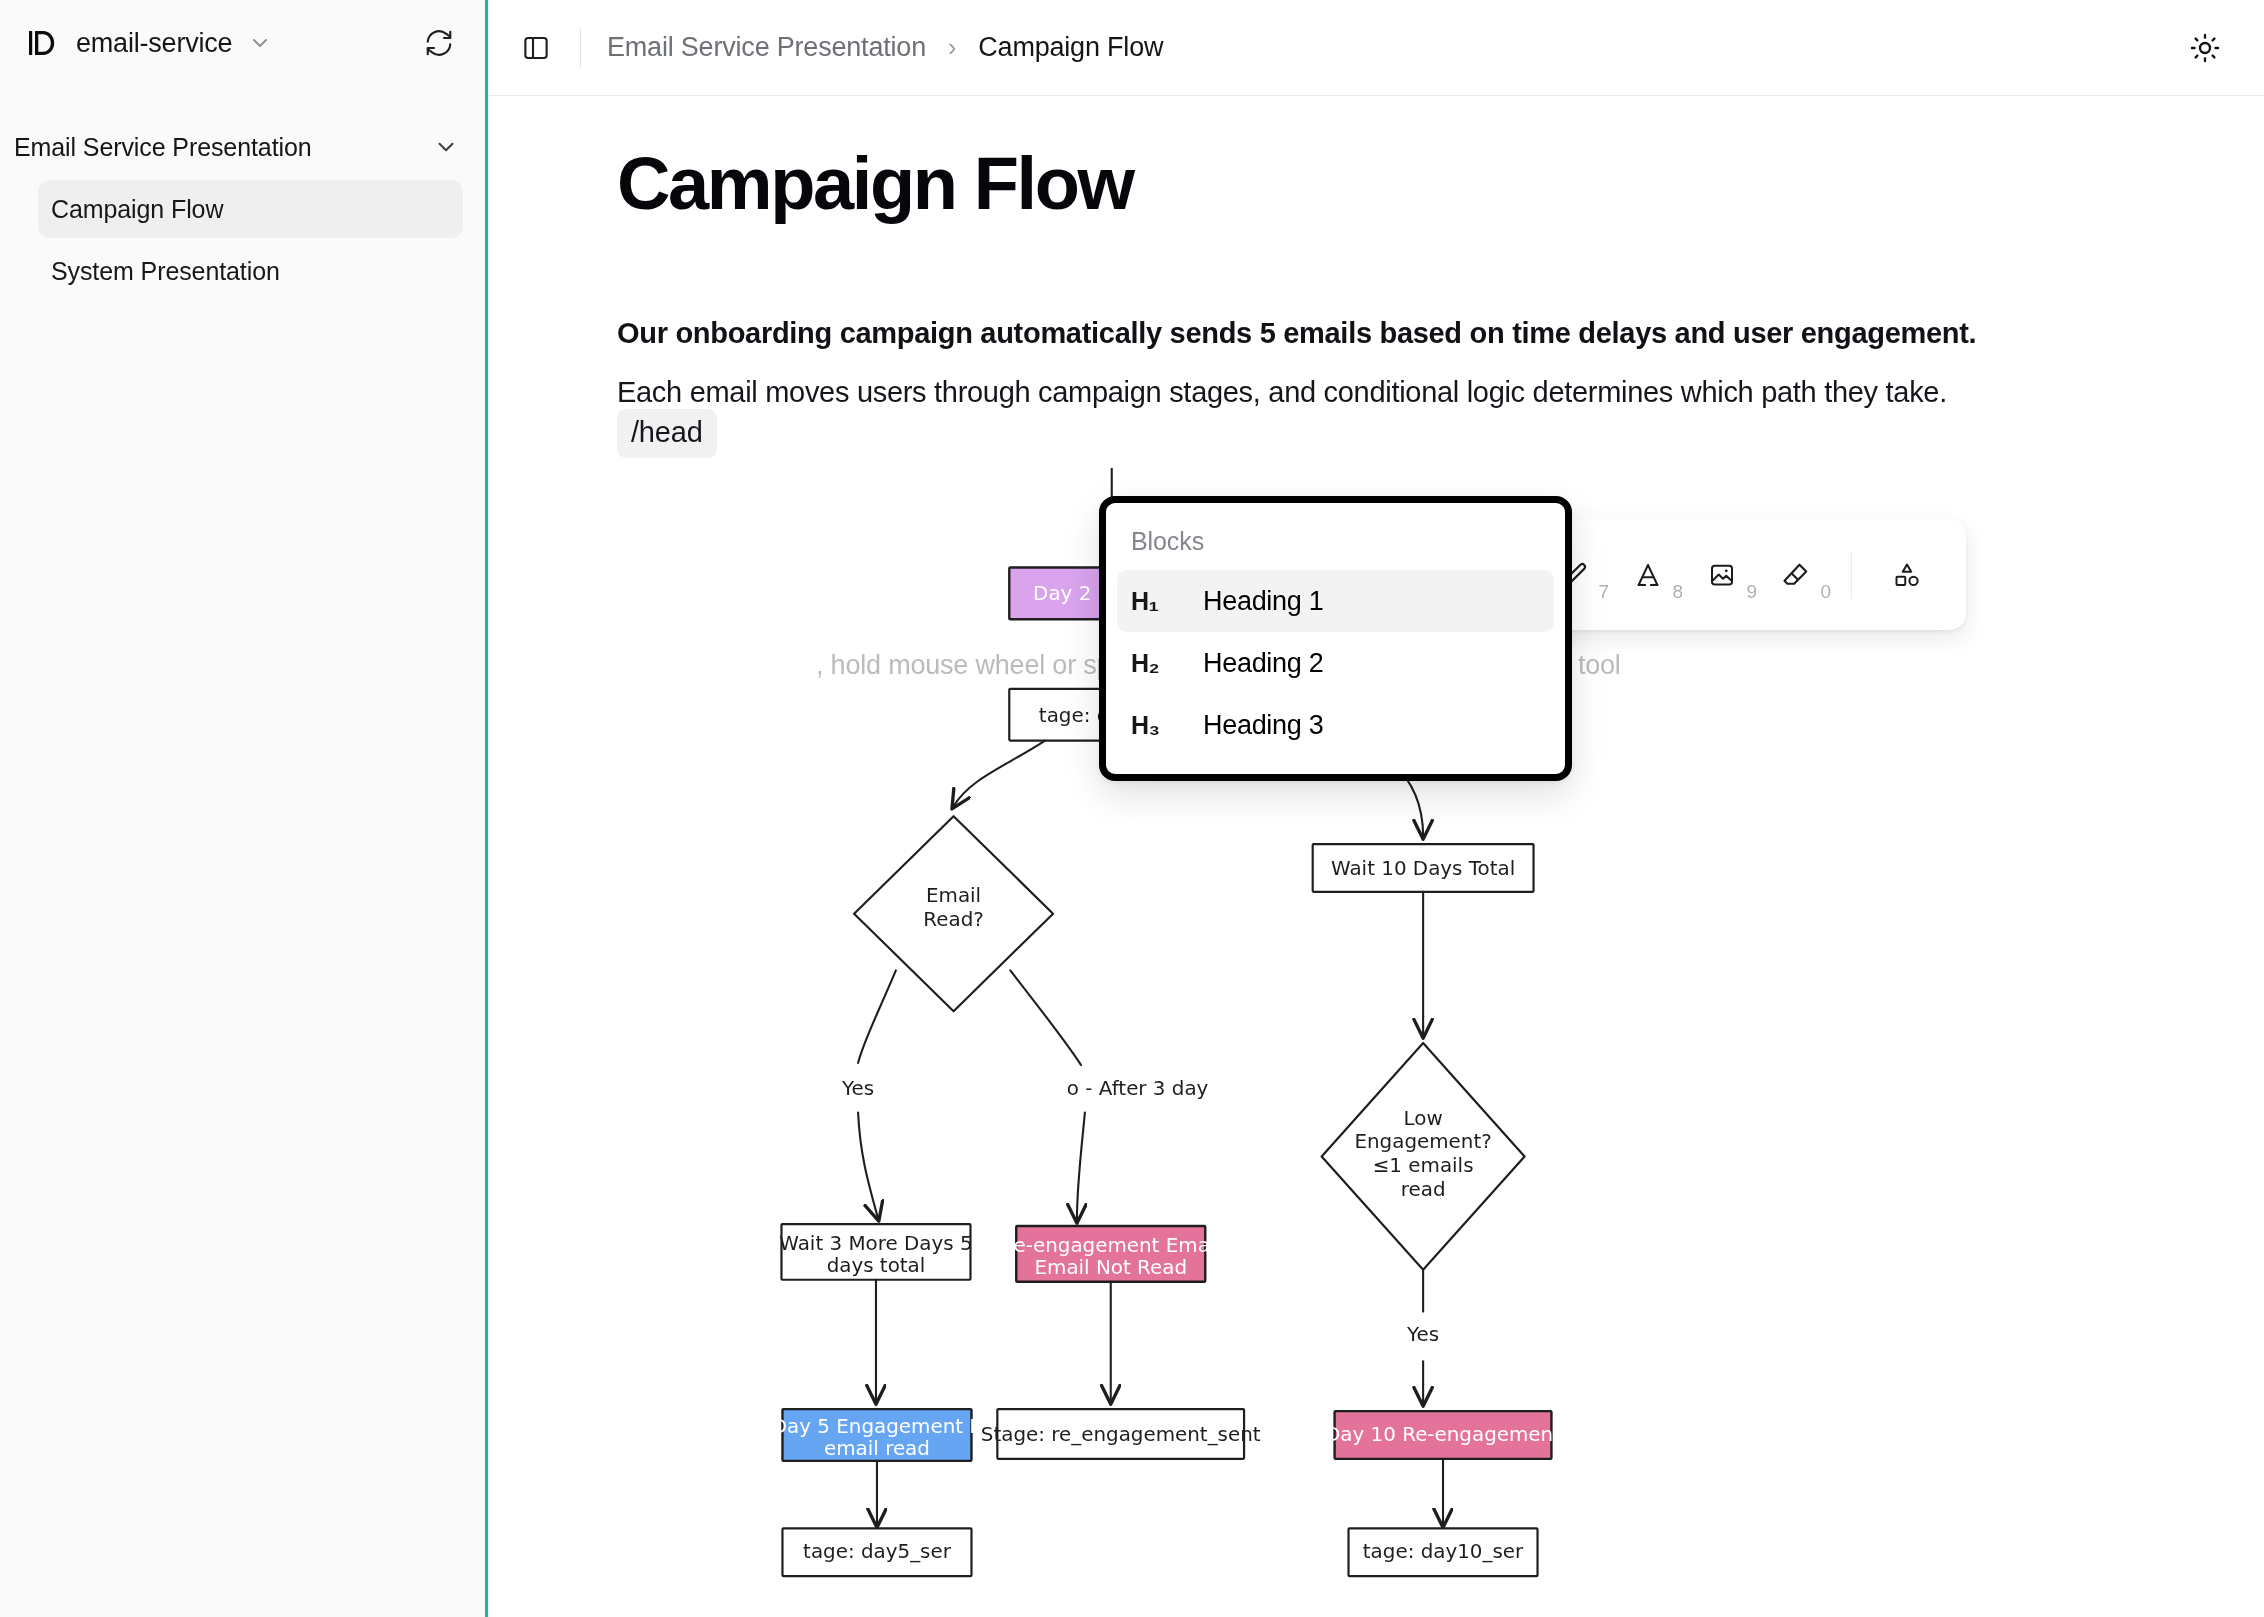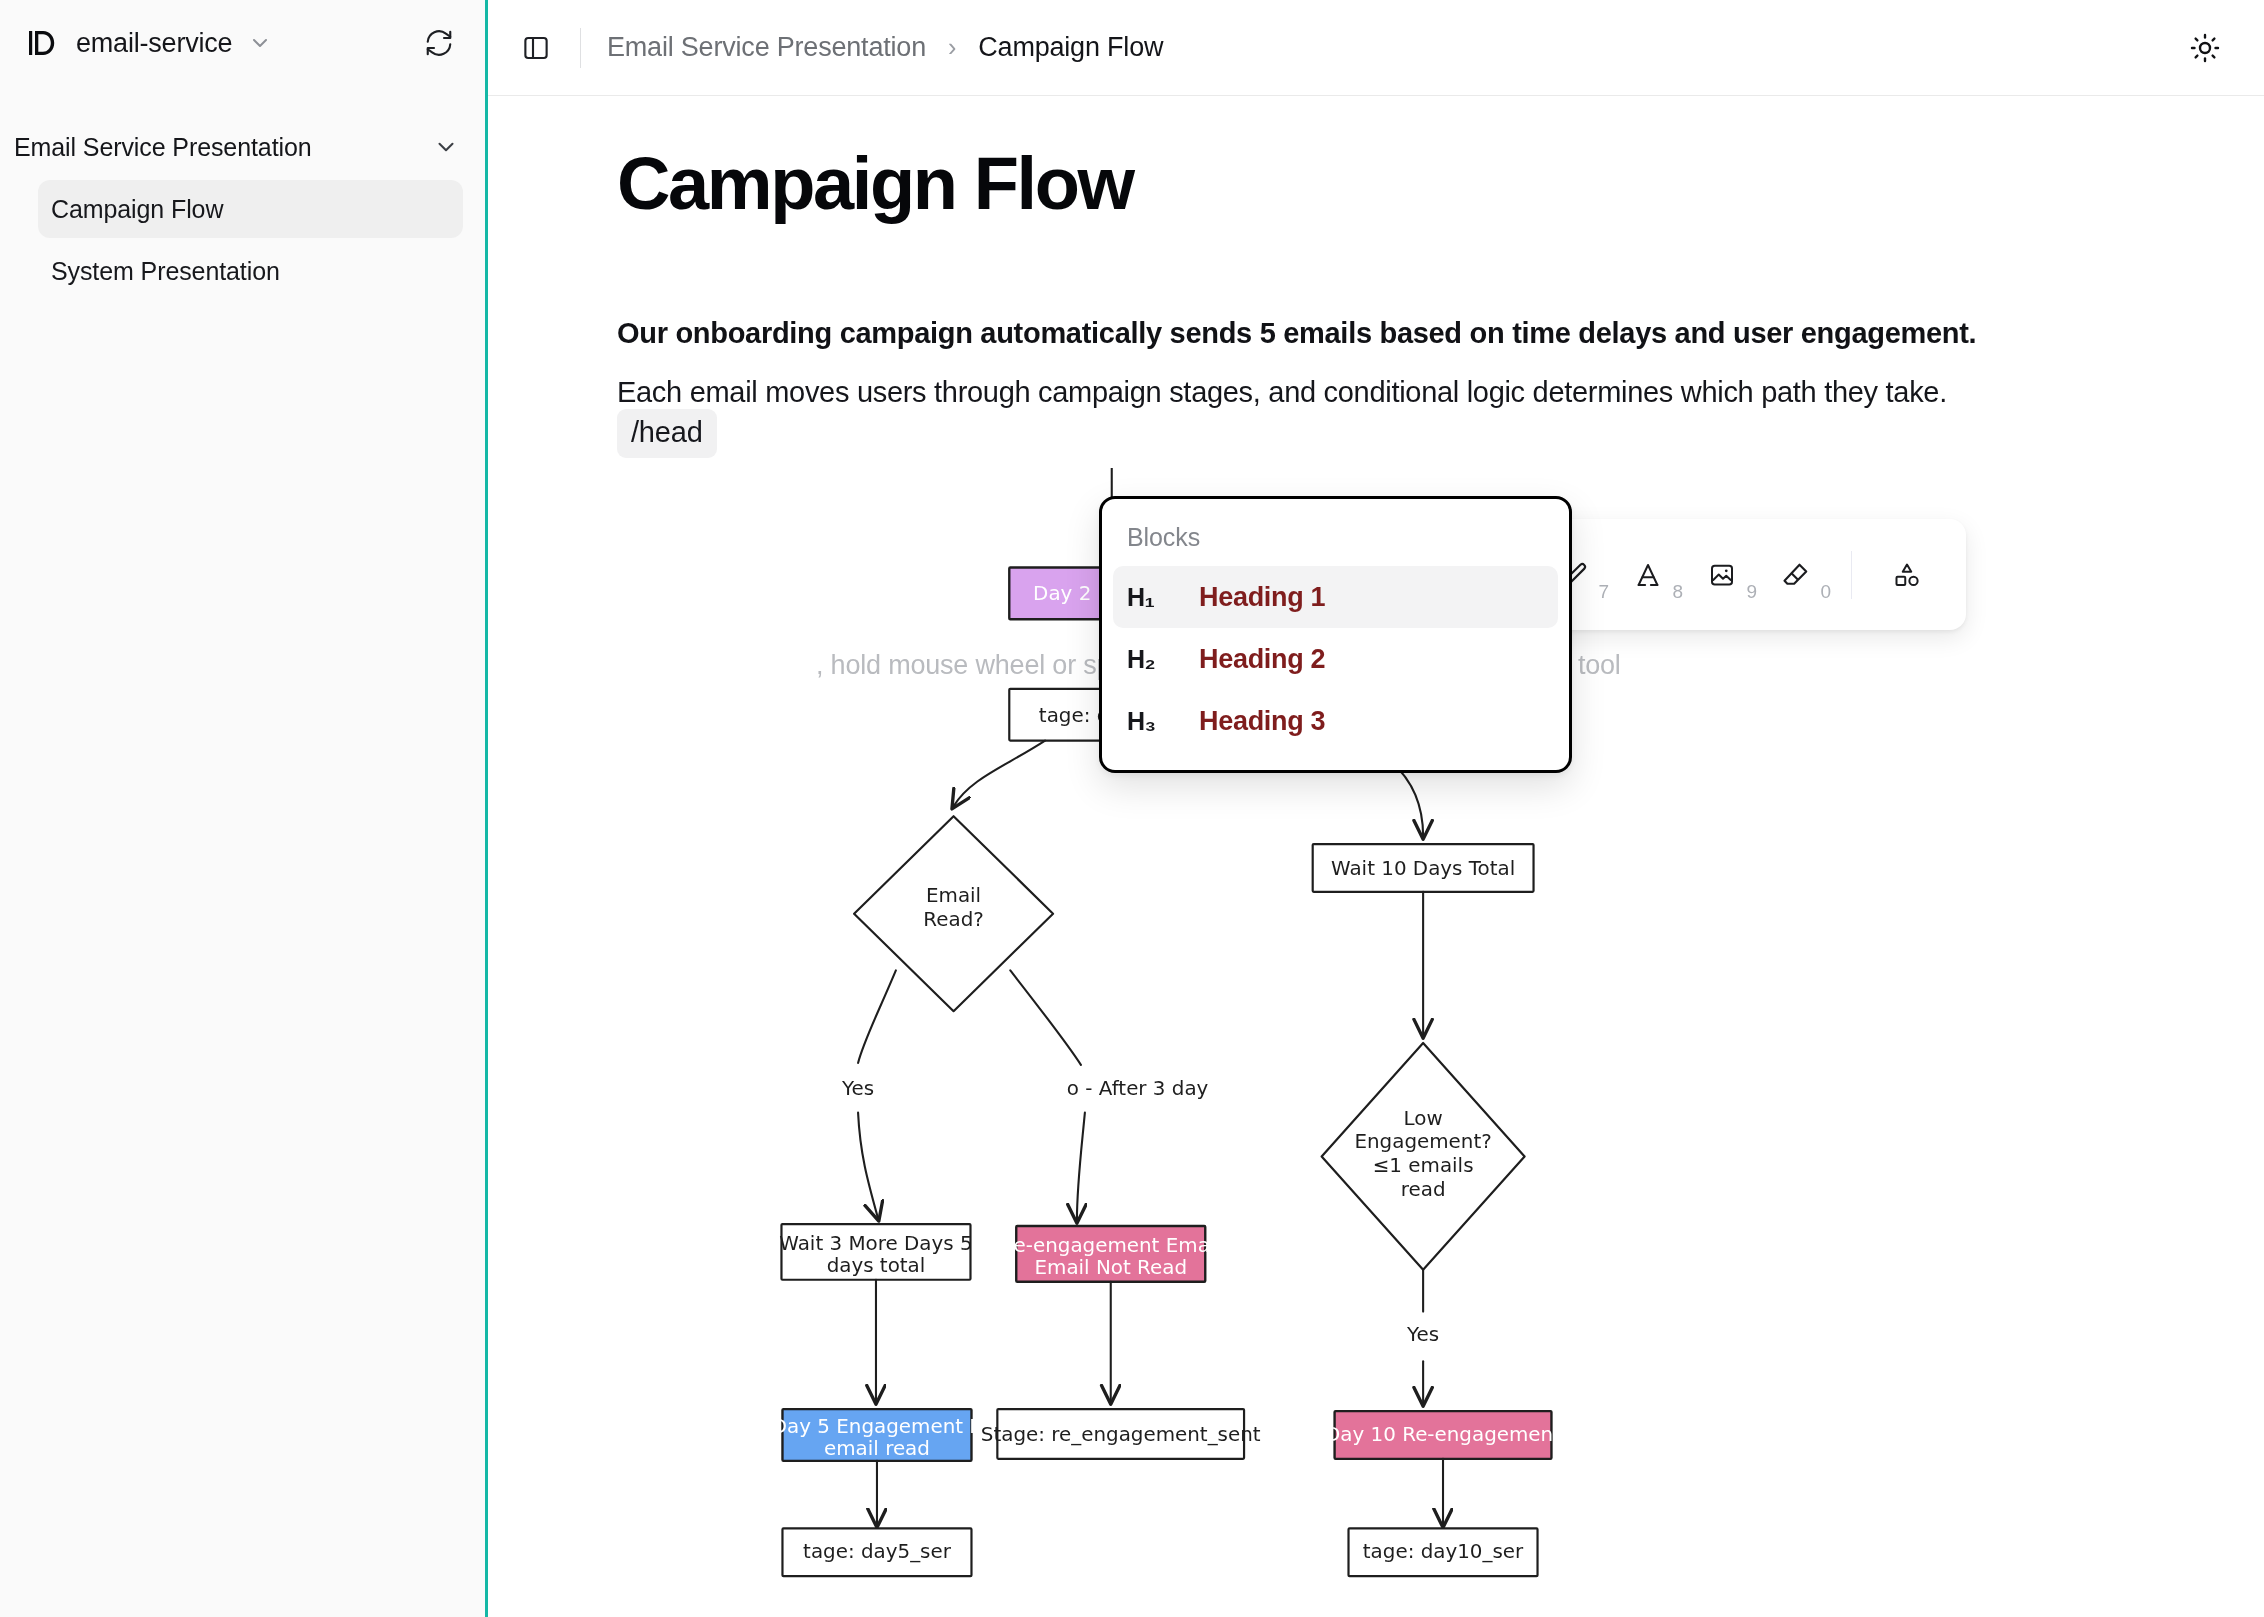--- a/index.html
+++ b/index.html
@@ -136,38 +136,38 @@
     position:absolute; right: 2px; bottom: 9px;
     font-size: 19px; color:#adb0b6; font-family:"Liberation Sans", sans-serif;
   }
   .tool-sep { width:1px; height:48px; background:#e9eaf2; margin:0 18px; }
 
   
   #blocks-menu {
     position:absolute; left: 611px; top: 496px;
     width: 473px;
     background:#fff;
-    border:3px solid #000000;
+    border:7px solid #000000;
     border-radius: 16px;
     box-shadow: 0 3px 6px rgba(0,0,0,.05), 0 14px 36px rgba(0,0,0,.12);
     padding: 14px 11px 18px 11px;
     z-index: 30;
   }
   .bm-header {
     font-size: 25px; color:#83868c; letter-spacing:-0.1px;
     padding: 10px 14px 14px 14px;
   }
   .bm-item {
     display:flex; align-items:center; gap: 36px;
     height: 62px; padding: 0 14px;
     border-radius: 10px; cursor:pointer;
   }
   .bm-item.sel { background:#f3f3f4; }
   .bm-ico { font-size:25px; color:#16171b; font-weight:700; width:36px; letter-spacing:-0.5px;}
-  .bm-lbl { font-size: 27px; color:#7f1d1d; letter-spacing:-0.3px;font-weight:bold; }
+  .bm-lbl { font-size: 27px; color:#000000; letter-spacing:-0.3px; }
 </style>
 </head>
 <body>
 
 <div id="app">
 
   <aside id="sidebar">
 
     <div class="sb-top">
       <span class="brand-logo">

